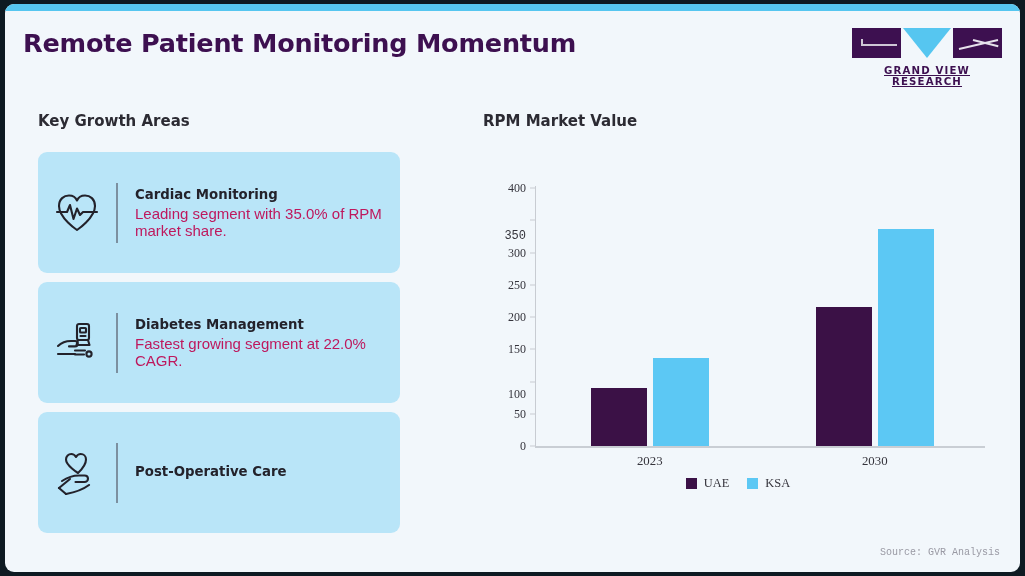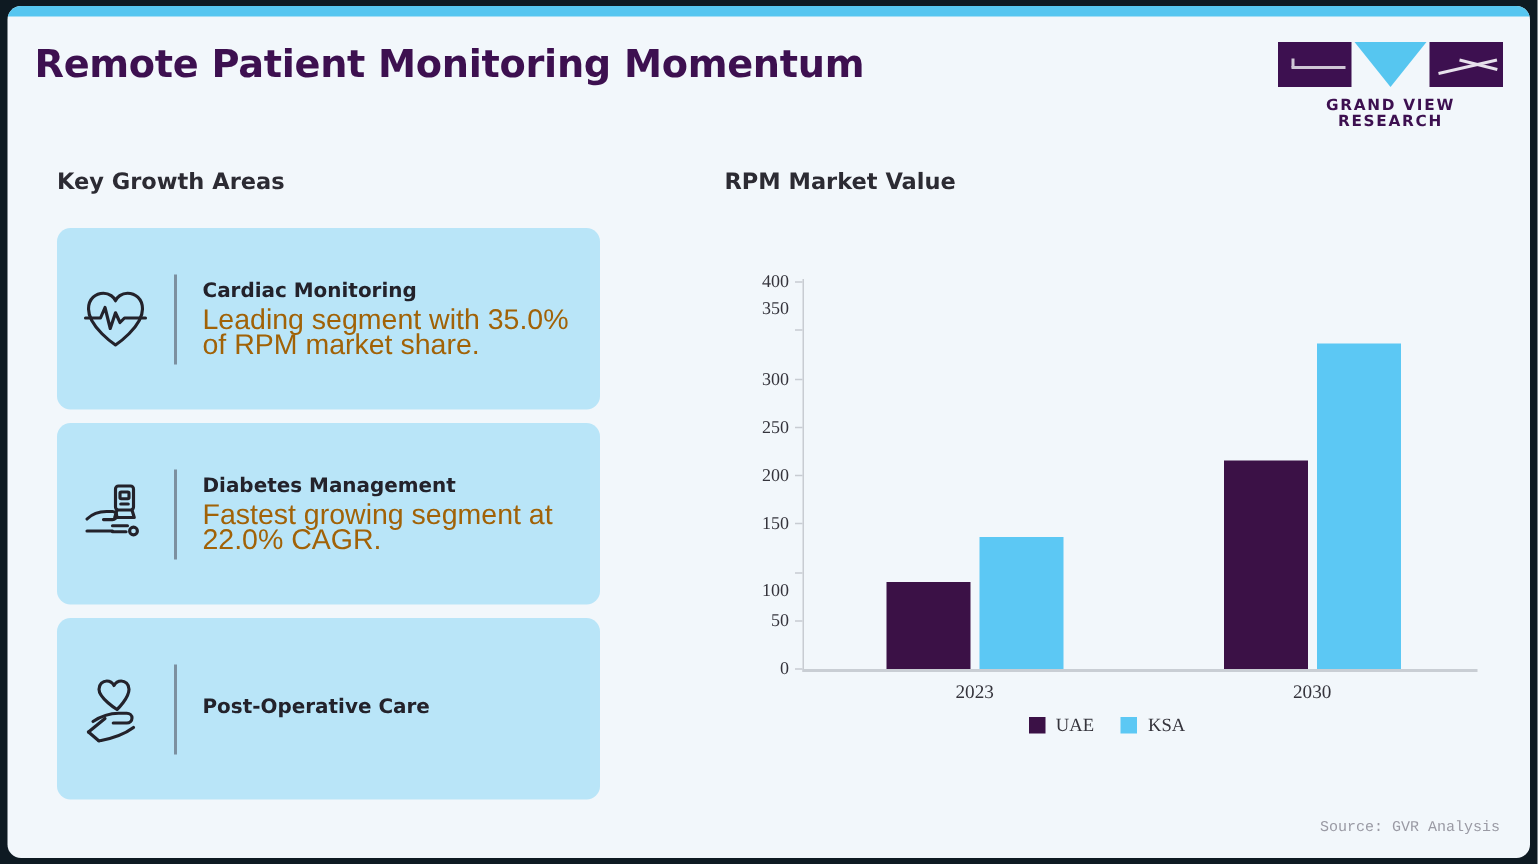--- a/index.html
+++ b/index.html
@@ -57,20 +57,21 @@
   }
   .logo-tri{
     width:0;height:0;border-left:24px solid transparent;border-right:24px solid transparent;
     border-top:30px solid #56c6f0;
   }
   .logo-text{
     margin-top:7px;text-align:center;
     font-size:10.2px;font-weight:bold;letter-spacing:1.15px;
     color:#3d1050;
     font-family:"DejaVu Sans", sans-serif;
+    text-decoration:underline;
   }
 
   
   .sec-head{
     position:absolute;
     font-size:15px;font-weight:bold;color:#2c2b33;
     font-family:"DejaVu Sans", sans-serif;
   }
   #head-left{left:33px;top:108px;}
   #head-right{left:478px;top:108px;}
@@ -88,21 +89,21 @@
   }
   .card-divider{
     width:2px;height:60px;background:#4b4b57;opacity:.55;flex:0 0 2px;
   }
   .card-body{padding-left:17px;padding-right:12px;}
   .card-title{
     font-size:13.3px;font-weight:bold;color:#23222b;margin-bottom:3px;
     font-family:"DejaVu Sans", sans-serif;
   }
   .card-desc{
-    font-size:19px;color:#a16207;line-height:17px;
+    font-size:15px;color:#be185d;line-height:17px;
   }
 
   
   .chart{position:absolute;left:478px;top:150px;width:510px;height:360px;}
   .plot{
     position:absolute;left:52px;top:32px;
     width:450px;height:262px;
   }
   .axis-y-line{
     position:absolute;left:0;top:0;width:1px;height:262px;background:#c8ccd2;
@@ -232,21 +233,21 @@
         <div class="ytick" style="top: 208px;">100</div>
         <div class="ytick-mark" style="top: 195.5px;"></div>
         <div class="ytick" style="top: 163.25px;">150</div>
         <div class="ytick-mark" style="top: 163.25px;"></div>
         <div class="ytick" style="top: 131px;">200</div>
         <div class="ytick-mark" style="top: 131px;"></div>
         <div class="ytick" style="top: 98.75px;">250</div>
         <div class="ytick-mark" style="top: 98.75px;"></div>
         <div class="ytick" style="top: 66.5px;">300</div>
         <div class="ytick-mark" style="top: 66.5px;"></div>
-        <div class="ytick" style="top: 20px;">350</div>
+        <div class="ytick" style="top: 50px; font-family: Liberation Mono, monospace;">350</div>
         <div class="ytick-mark" style="top: 34.25px;"></div>
         <div class="ytick" style="top: 2px;">400</div>
         <div class="ytick-mark" style="top: 2px;"></div>
         <div class="bar" style="left: 55.75px; height: 58.05px; background: rgb(59, 17, 70);"></div>
         <div class="bar" style="left: 117.75px; height: 88.365px; background: rgb(92, 200, 244);"></div>
         <div class="xlabel" style="left: 114.75px;">2023</div>
         <div class="bar" style="left: 280.75px; height: 138.675px; background: rgb(59, 17, 70);"></div>
         <div class="bar" style="left: 342.75px; height: 217.365px; background: rgb(92, 200, 244);"></div>
         <div class="xlabel" style="left: 339.75px;">2030</div>
       </div>

